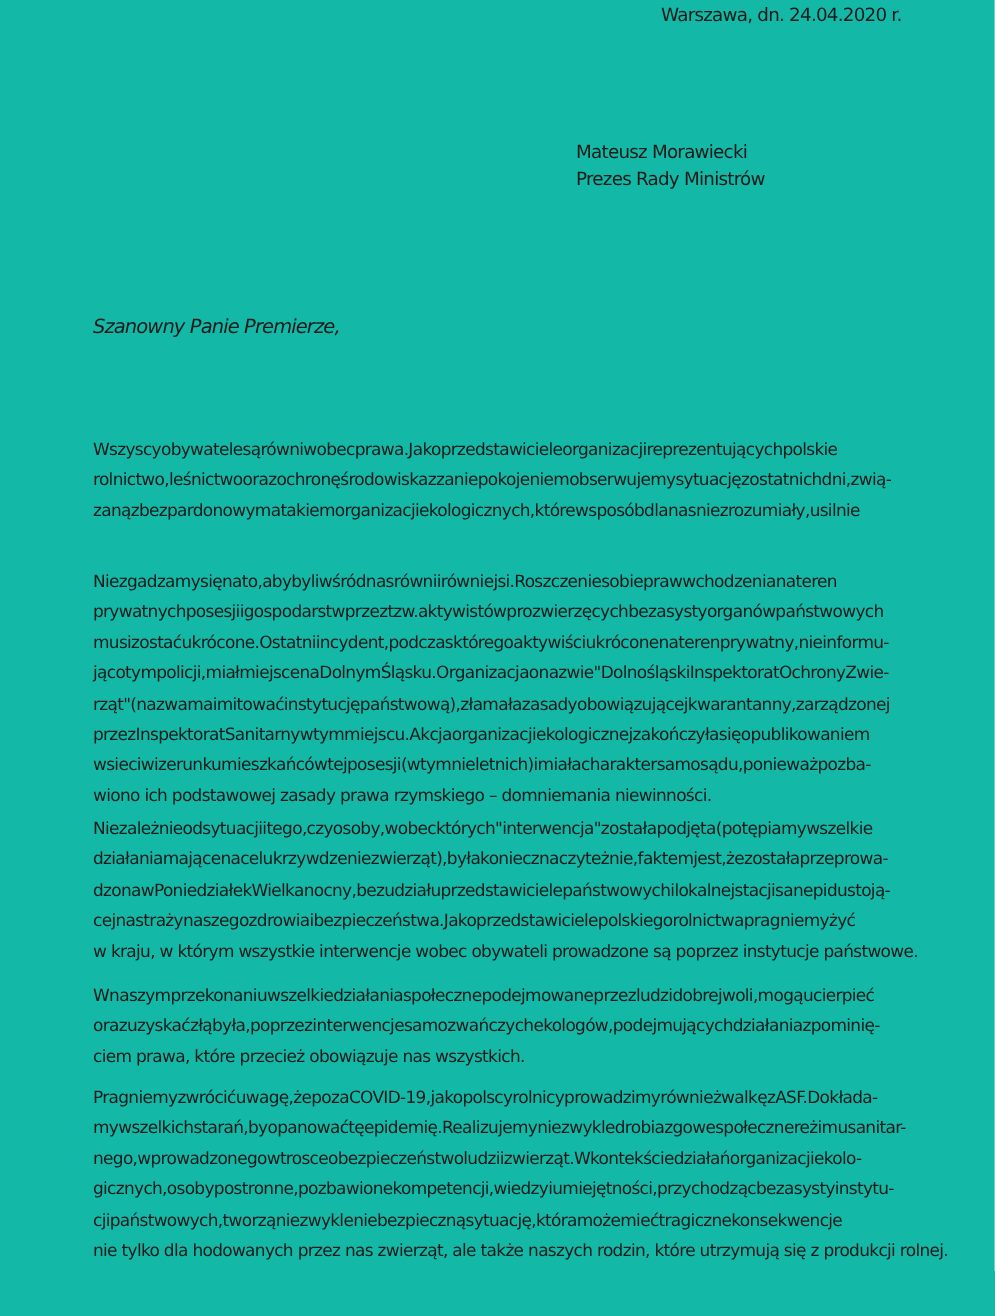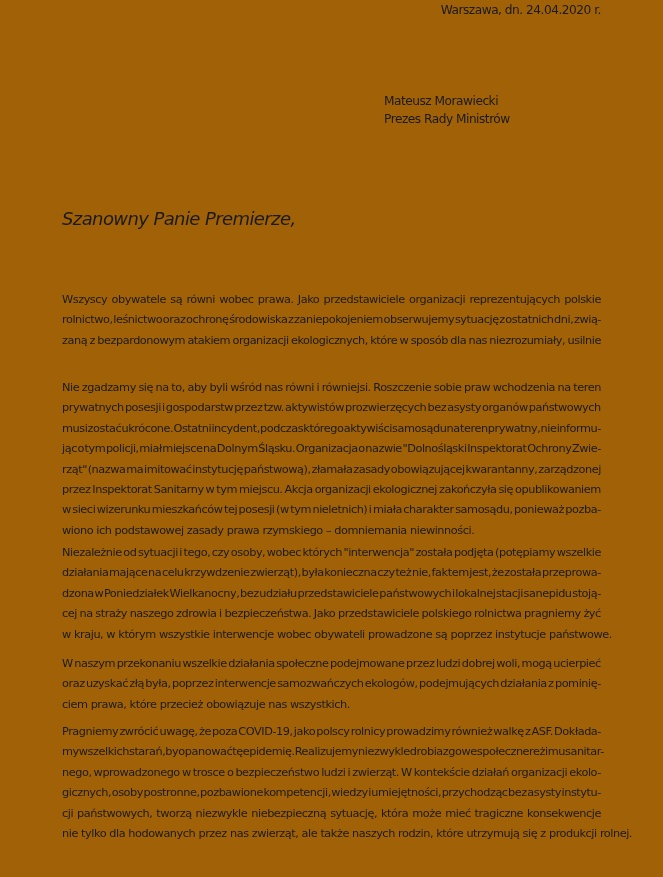--- a/index.html
+++ b/index.html
@@ -1,36 +1,36 @@
 <!DOCTYPE html>
 <html><head>
 <meta charset="utf-8">
 <style>
   html, body { margin: 0; padding: 0; background: #ffffff; }
   body { width: 663px; height: 877px; position: relative; overflow: hidden;
          font-family: "DejaVu Sans", sans-serif; color: #1a1a1a; }
-  .page { position: absolute; left: 0; top: 0; width: 663px; height: 877px; background: #a16207; }
+  .page { position: absolute; left: 0; top: 0; width: 663px; height: 877px; background: #14b8a6; }
   .date { position: absolute; right: 62px; top: 3px; font-size: 12.2px; letter-spacing: -0.5px; }
   .recipient { position: absolute; left: 371px; font-size: 12.2px; letter-spacing: -0.5px; line-height: 18px; margin-left: 13px; }
   .r1 { top: 92px; }
   .r2 { top: 143px; }
-  .salutation { position: absolute; left: 62px; top: 208px; font-style: italic; font-size: 18px;
+  .salutation { position: absolute; left: 62px; top: 208px; font-style: italic; font-size: 13px;
                 letter-spacing: -0.6px; line-height: 21px; }
   .body-text { position: absolute; left: 62px; width: 539px; font-size: 11.3px; line-height: 20.4px;
                letter-spacing: -0.45px; }
   .line { display: block; text-align: justify; text-align-last: justify; white-space: nowrap; height: 20.4px; overflow: visible; }
   .line.last { text-align-last: left; }
   .line span.w { }
   .p1 { top: 290px; }
   .p2 { top: 378px; }
   .p3 { top: 543px; }
   .p4 { top: 654px; }
   .p5 { top: 722px; }
   .cursor { display: inline-block; width: 1px; height: 14px; background: #000; vertical-align: -3px; margin-left: 1px; }
-  .jl { display: flex; justify-content: space-between; }
+  .jl { display: flex; justify-content: flex-start; }
 </style>
 </head>
 <body>
 
 <div class="page">
 
   <div class="date">Warszawa, dn. 24.04.2020 r.</div>
 
   <div class="recipient r1">
     <div>Mateusz Morawiecki</div>
@@ -124,21 +124,21 @@
       </div>
       <div class="line jl">
         <span class="w">musi</span>
         <span class="w">zostać</span>
         <span class="w">ukrócone.</span>
         <span class="w">Ostatni</span>
         <span class="w">incydent,</span>
         <span class="w">podczas</span>
         <span class="w">którego</span>
         <span class="w">aktywiści</span>
-        <span class="w">samosądu</span>
+        <span class="w">ukrócone</span>
         <span class="w">na</span>
         <span class="w">teren</span>
         <span class="w">prywatny,</span>
         <span class="w">nie</span>
         <span class="w">informu-</span>
       </div>
       <div class="line jl">
         <span class="w">jąc</span>
         <span class="w">o</span>
         <span class="w">tym</span>

